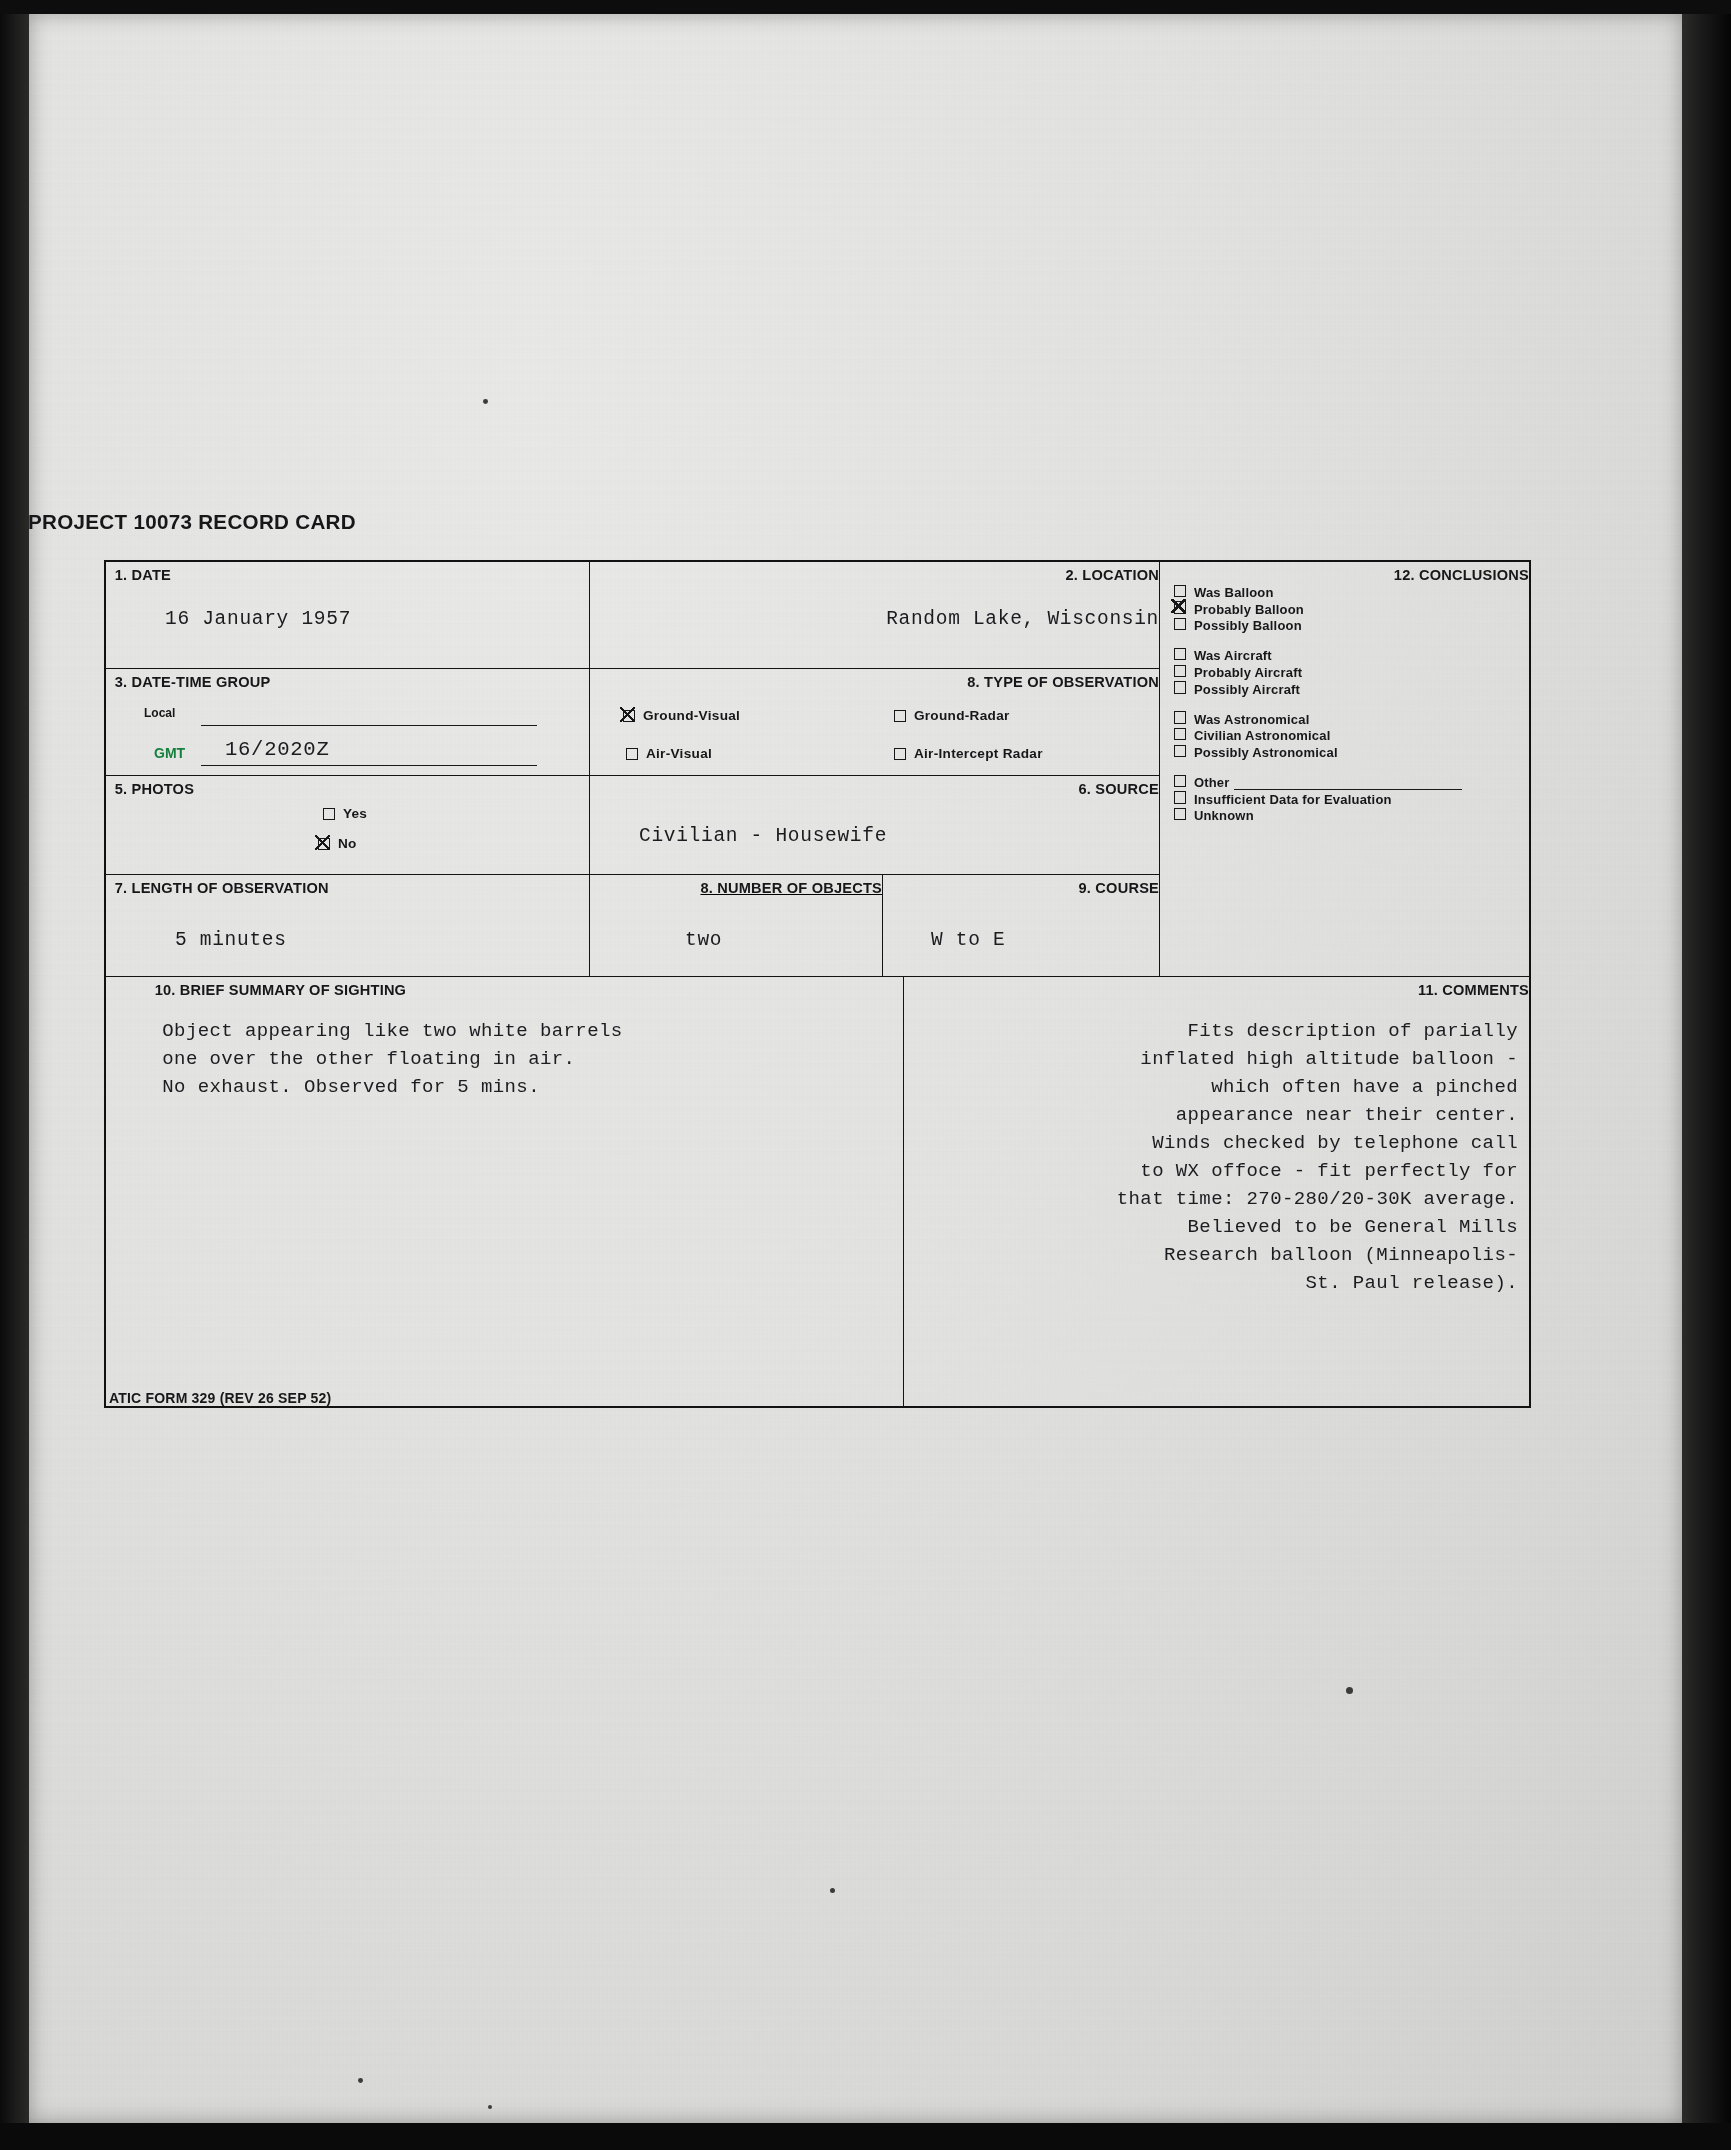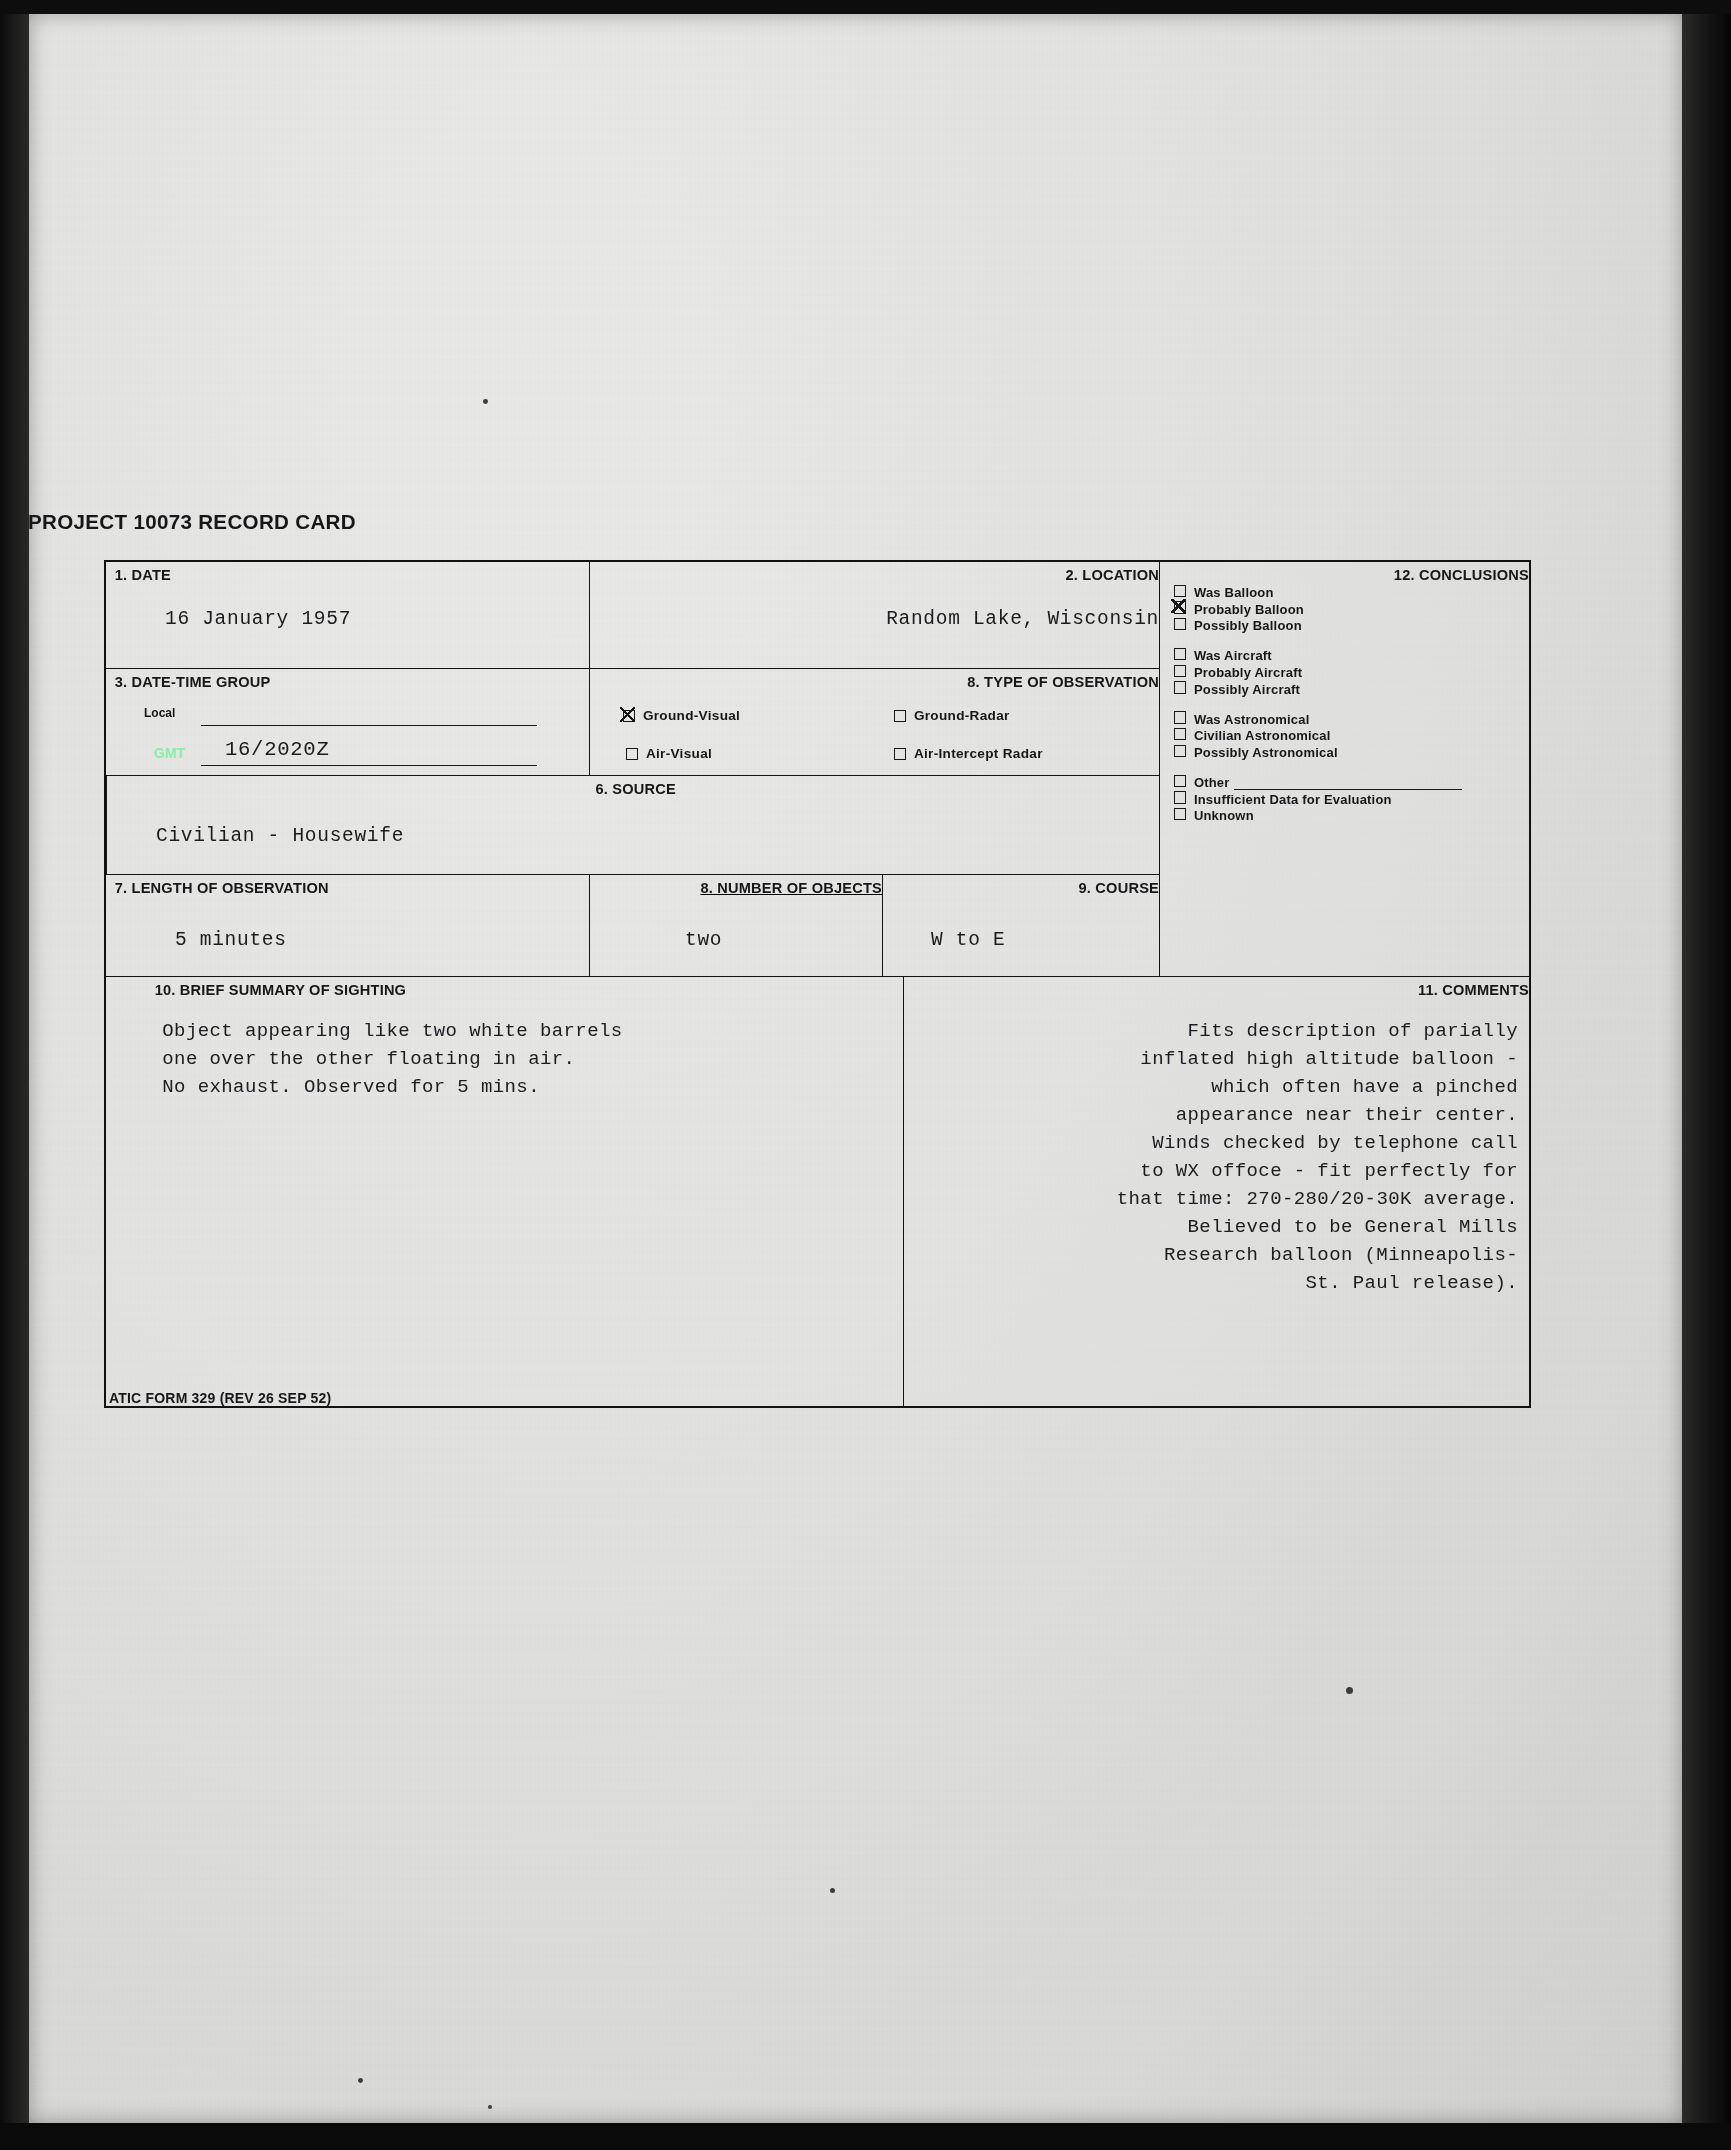--- a/index.html
+++ b/index.html
@@ -214,21 +214,21 @@
           </div>
         </div>
 
         <div class="row bb" style="height:106px;">
           <div class="cell" style="width:483px;">
             <div class="lbl">3.  DATE-TIME GROUP</div>
             <div style="position:absolute;left:38px;top:37px;font-size:12px;font-weight:700;color:#17171a;">Local</div>
             <div class="under" style="position:absolute;left:95px;top:36px;width:336px;height:19.5px;">
               <span class="type" style="font-size:18.4px;padding-left:8.7px;"></span>
             </div>
-            <div style="position:absolute;left:48px;top:76px;font-size:14px;font-weight:700;color:#86efac;">GMT</div>
+            <div style="position:absolute;left:48px;top:76px;font-size:14px;font-weight:700;color:#15803d;">GMT</div>
             <div class="under" style="position:absolute;left:95px;top:69px;width:336px;height:27px;">
               <span class="type" style="font-size:20.6px;padding-left:24px;">16/2020Z</span>
             </div>
           </div>
 
           <div class="cell bl" style="width:570px;">
             <div class="lbl">8.  TYPE OF OBSERVATION</div>
             <div style="position:absolute;left:33px;top:39px;">
               <span class="cb x"></span><span class="opt">Ground-Visual</span>
             </div>
@@ -238,20 +238,29 @@
             <div style="position:absolute;left:36px;top:77px;">
               <span class="cb"></span><span class="opt">Air-Visual</span>
             </div>
             <div style="position:absolute;left:304px;top:77px;">
               <span class="cb"></span><span class="opt">Air-Intercept Radar</span>
             </div>
           </div>
         </div>
 
         <div class="row bb" style="height:98px;">
+          <div class="cell" style="width:483px;">
+            <div class="lbl">5.  PHOTOS</div>
+            <div style="position:absolute;left:217px;top:30px;">
+              <span class="cb"></span><span class="opt">Yes</span>
+            </div>
+            <div style="position:absolute;left:212px;top:60px;">
+              <span class="cb x"></span><span class="opt">No</span>
+            </div>
+          </div>
           <div class="cell bl" style="width:570px;">
             <div class="lbl">6.  SOURCE</div>
             <div class="type" style="position:absolute;left:49px;top:49px;">Civilian - Housewife</div>
           </div>
         </div>
 
         <div class="row bb" style="height:101px;">
           <div class="cell" style="width:483px;">
             <div class="lbl">7.  LENGTH OF OBSERVATION</div>
             <div class="type" style="position:absolute;left:69px;top:54px;">5 minutes</div>

